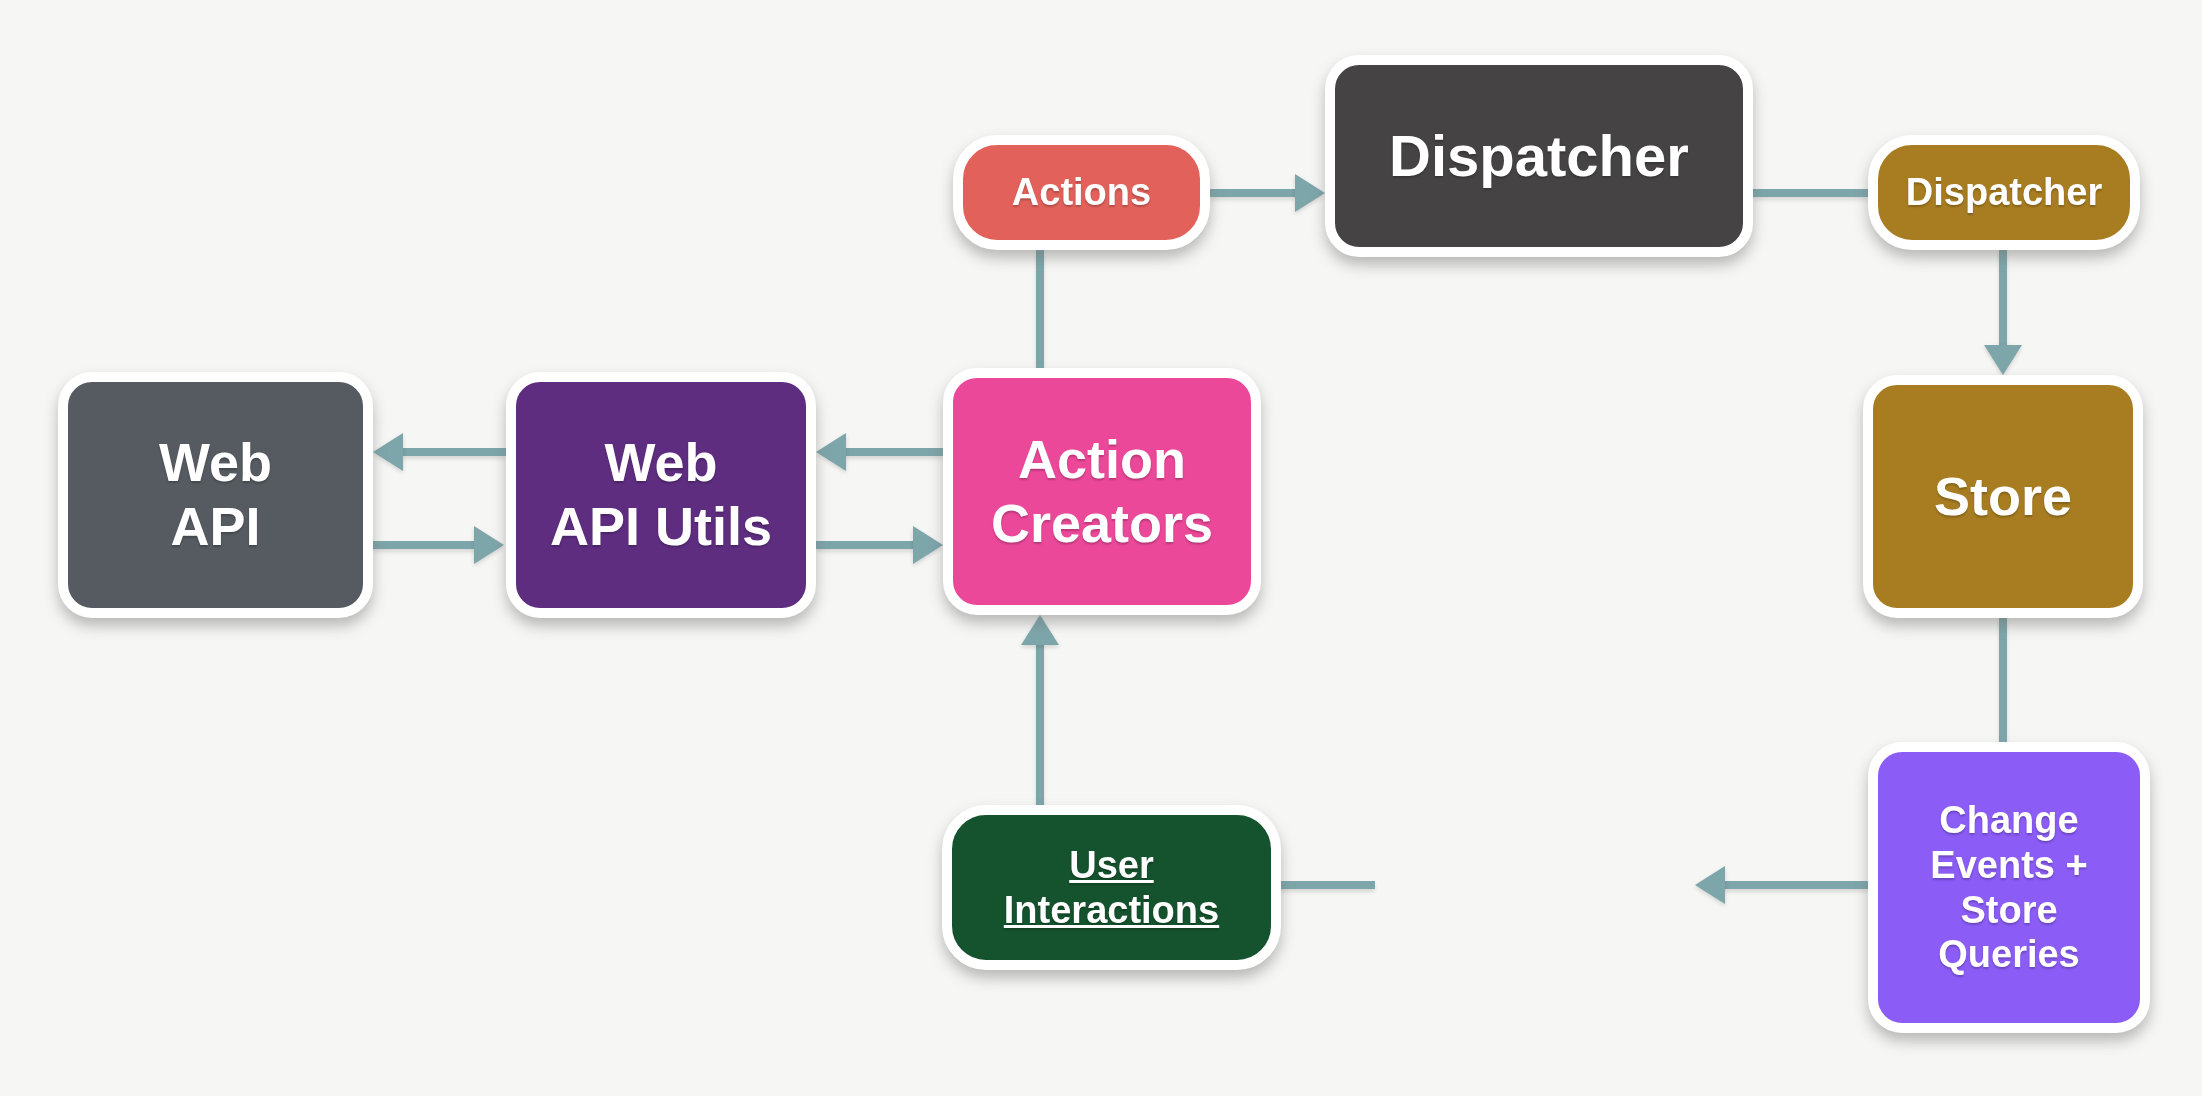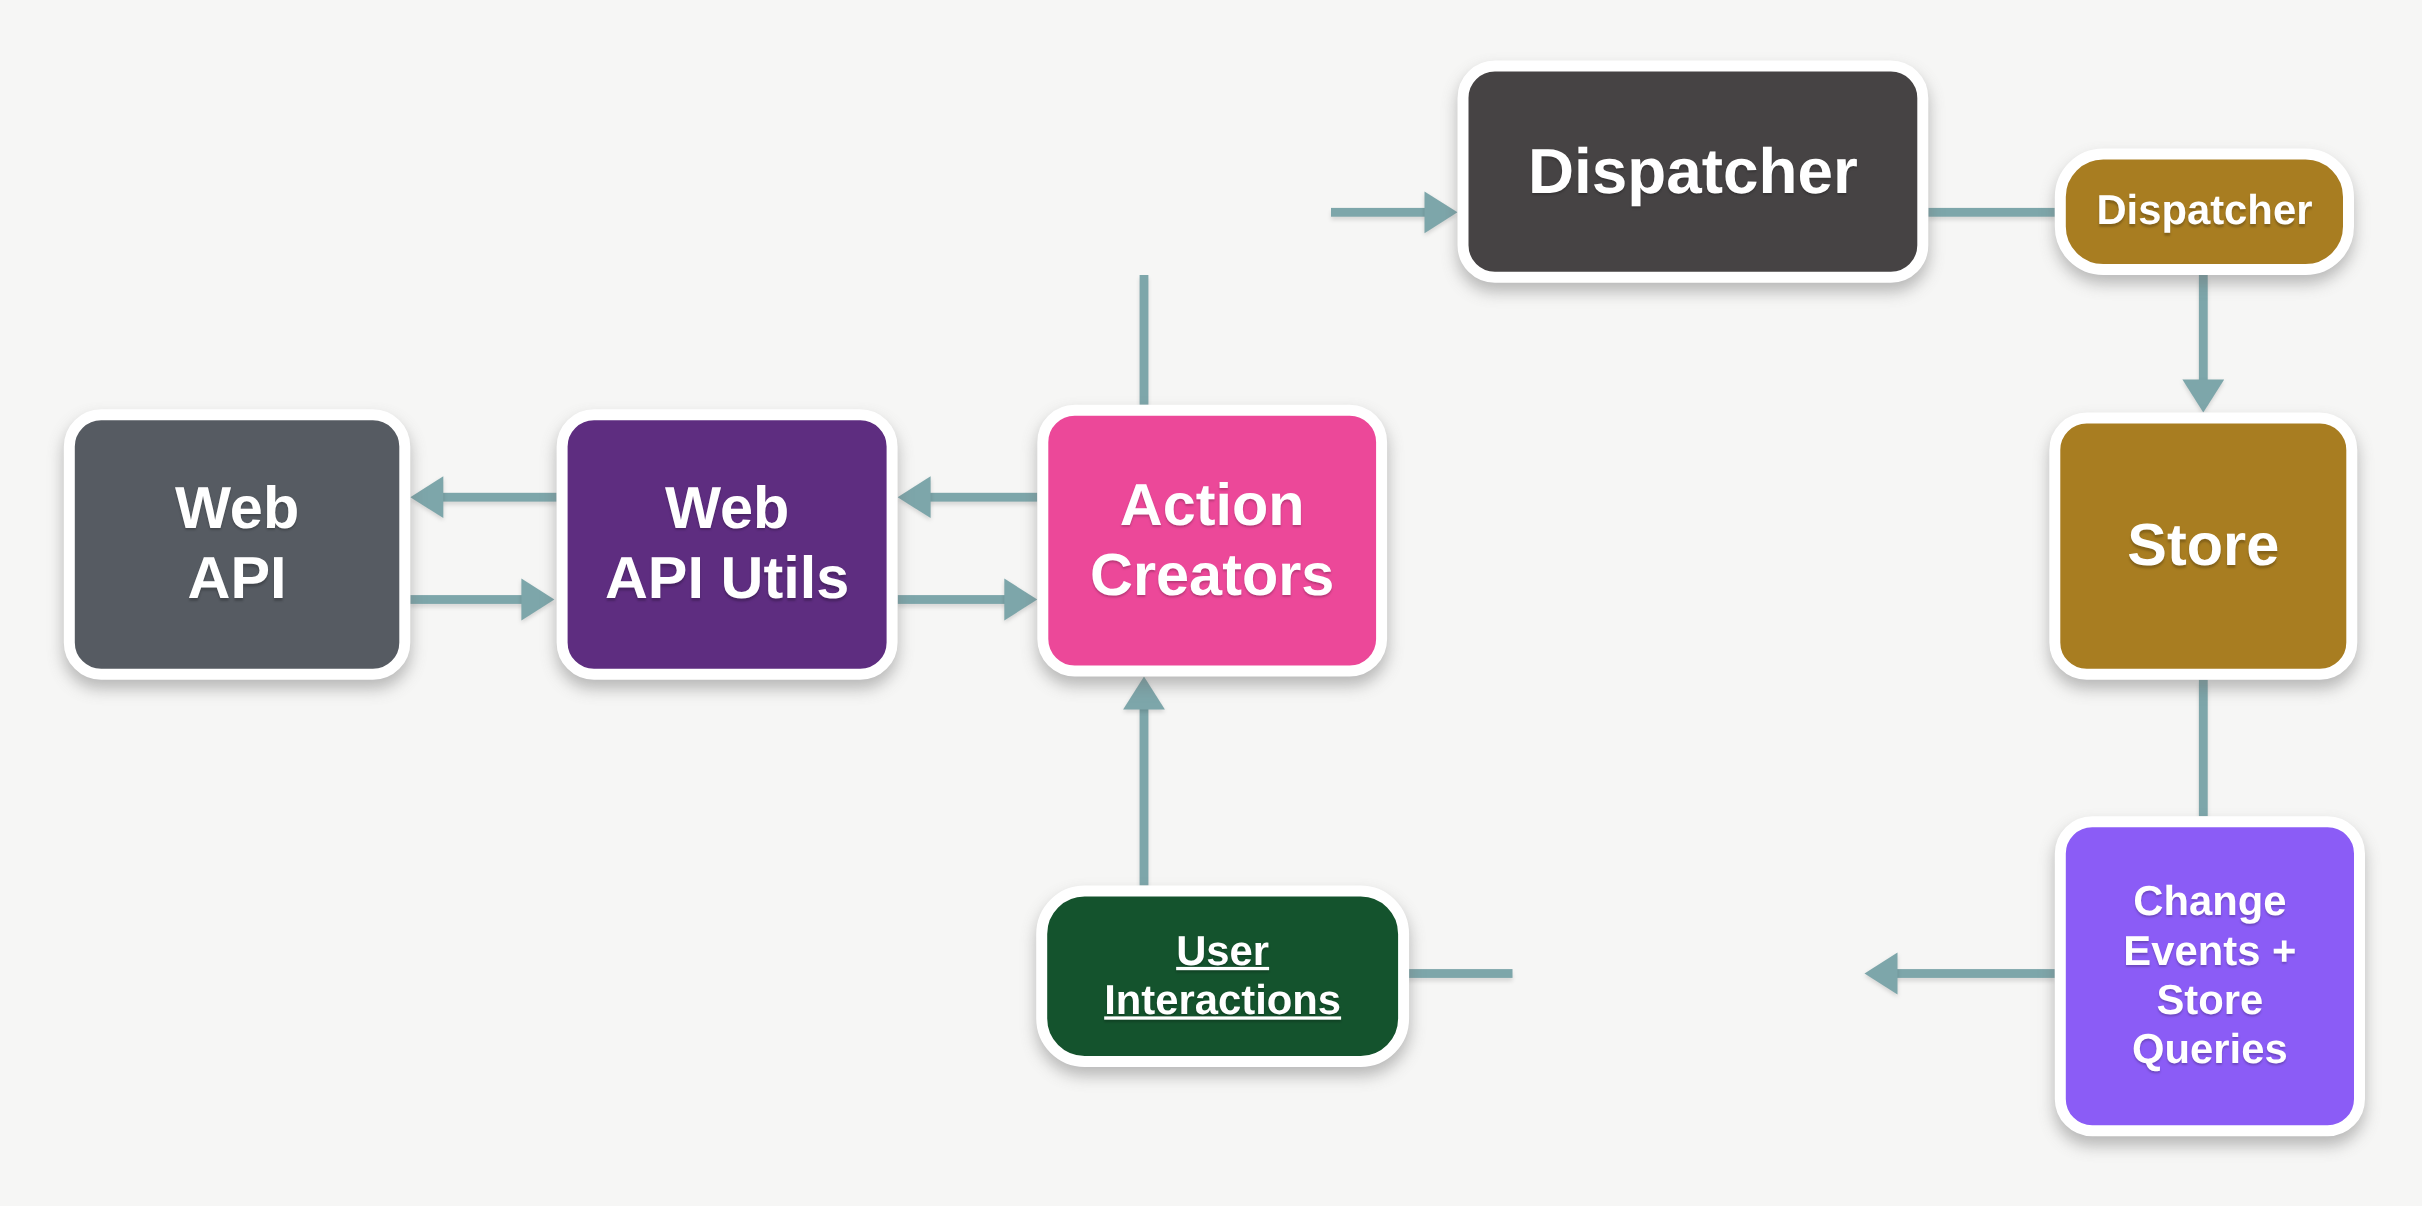--- a/index.html
+++ b/index.html
@@ -120,20 +120,23 @@
   <div class="node font-lg" style="left: 506px; top: 372px; width: 310px; height: 246px; background: rgb(94, 45, 128);">
     <span class="label">Web
 API Utils</span>
   </div>
 
   <div class="node font-lg" style="left: 943px; top: 368px; width: 318px; height: 247px; background: #ec4899;">
     <span class="label">Action
 Creators</span>
   </div>
 
+  <div class="node pill font-sm" style="left: 953px; top: 135px; width: 257px; height: 115px; background: rgb(226, 97, 91);">
+    <span class="label">Actions</span>
+  </div>
 
   <div class="node font-xl" style="left: 1325px; top: 55px; width: 428px; height: 202px; background: rgb(70, 67, 68);">
     <span class="label">Dispatcher</span>
   </div>
 
   <div class="node pill font-sm" style="left: 1868px; top: 135px; width: 272px; height: 115px; background: rgb(168, 125, 33);">
     <span class="label">Dispatcher</span>
   </div>
 
   <div class="node font-lg" style="left: 1863px; top: 375px; width: 280px; height: 243px; background: rgb(168, 125, 33);">

